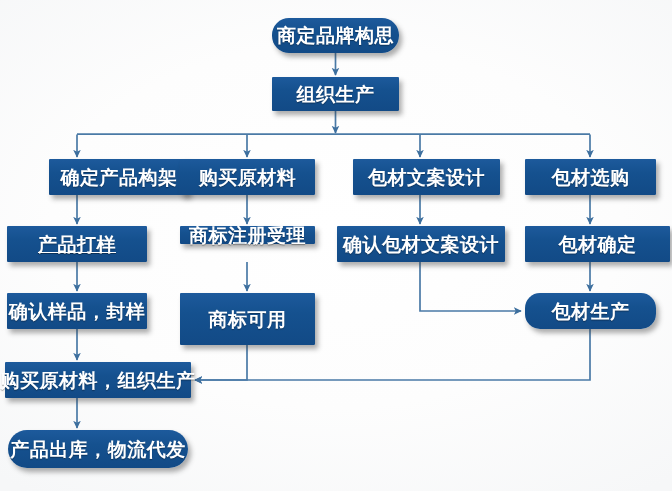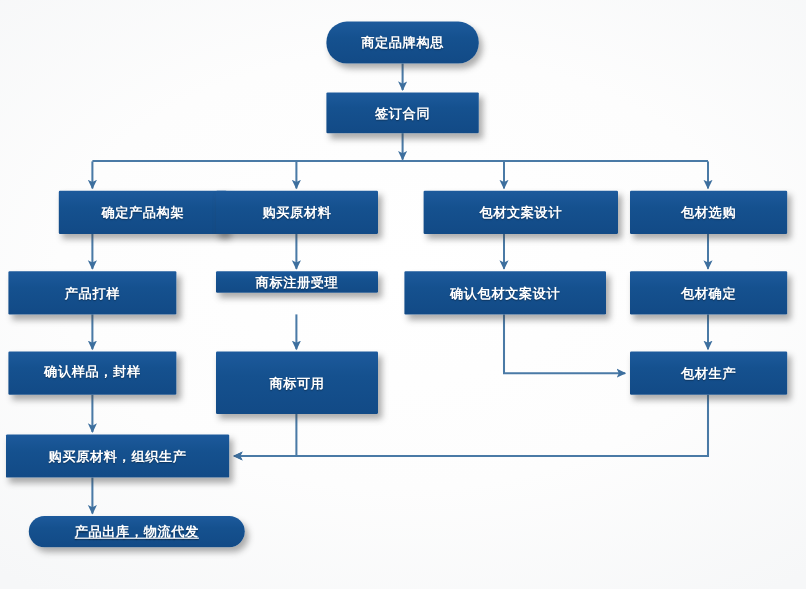--- a/index.html
+++ b/index.html
@@ -20,21 +20,21 @@
     width:672px;height:491px;
     pointer-events:none;
   }
   .node{
     position:absolute;
     box-sizing:border-box;
     display:flex;align-items:center;justify-content:center;
     background:linear-gradient(to bottom,#1d5a9c 0%,#15518f 38%,#124a86 100%);
     color:#ffffff;
     font-weight:bold;
-    font-size:11px;
+    font-size:19px;
     letter-spacing:0.5px;
     line-height:1;
     text-shadow:0 1px 1px rgba(0,0,0,.35);
     box-shadow:3px 4px 5px rgba(60,60,60,.42);
     white-space:nowrap;
   }
   .node.pill{ border-radius:17px; }
   .node.sq{ border-radius:1px; }
   .node .lbl{ display:block; }
 </style>
@@ -81,68 +81,68 @@
     </g>
 
     <path d="M77,134.2 L590,134.2" stroke="#4a7aa6" stroke-width="1.7" fill="none"></path>
   </svg>
 
   <div class="node pill" style="left:272px;top:18px;width:127px;height:35px;">
     <span class="lbl">商定品牌构思</span>
   </div>
 
   <div class="node sq" style="left:272px;top:77px;width:127px;height:34px;">
-    <span class="lbl">签订合同</span>
+    <span class="lbl">组织生产</span>
   </div>
 
   <div class="node sq" style="left:7px;top:159px;width:140px;height:36px;margin-left:42px;">
     <span class="lbl">确定产品构架</span>
   </div>
 
   <div class="node sq" style="left:180px;top:159px;width:135px;height:36px;">
     <span class="lbl">购买原材料</span>
   </div>
 
-  <div class="node sq" style="left:353px;top:159px;width:162px;height:36px;">
+  <div class="node sq" style="left:353px;top:159px;width:147px;height:36px;">
     <span class="lbl">包材文案设计</span>
   </div>
 
   <div class="node sq" style="left:525px;top:159px;width:131px;height:36px;">
     <span class="lbl">包材选购</span>
   </div>
 
-  <div class="node sq" style="left:7px;top:226px;width:140px;height:36px;">
+  <div class="node sq" style="left:7px;top:226px;width:140px;height:36px;text-decoration:underline;">
     <span class="lbl">产品打样</span>
   </div>
 
   <div class="node sq" style="left:180px;top:226px;width:135px;height:18px;">
     <span class="lbl">商标注册受理</span>
   </div>
 
   <div class="node sq" style="left:337px;top:226px;width:168px;height:36px;">
     <span class="lbl">确认包材文案设计</span>
   </div>
 
-  <div class="node sq" style="left:525px;top:226px;width:131px;height:36px;">
+  <div class="node sq" style="left:525px;top:226px;width:145px;height:36px;">
     <span class="lbl">包材确定</span>
   </div>
 
-  <div class="node sq" style="left:7px;top:293px;width:140px;height:36px;font-family:Liberation Mono, monospace;">
+  <div class="node sq" style="left:7px;top:293px;width:140px;height:36px;">
     <span class="lbl">确认样品，封样</span>
   </div>
 
   <div class="node sq" style="left:180px;top:293px;width:135px;height:52px;">
     <span class="lbl">商标可用</span>
   </div>
 
-  <div class="node sq" style="left:525px;top:293px;width:131px;height:36px;">
+  <div class="node sq" style="left:525px;top:293px;width:131px;height:36px;border-radius:15px;">
     <span class="lbl">包材生产</span>
   </div>
 
   <div class="node sq" style="left:5px;top:362px;width:186px;height:36px;">
     <span class="lbl">购买原材料，组织生产</span>
   </div>
 
-  <div class="node pill" style="left:24px;top:430px;width:180px;height:26px;border-radius:19px;text-decoration:underline;">
+  <div class="node pill" style="left:8px;top:430px;width:180px;height:38px;border-radius:19px;">
     <span class="lbl">产品出库，物流代发</span>
   </div>
 
 </div>
 
 </body></html>

